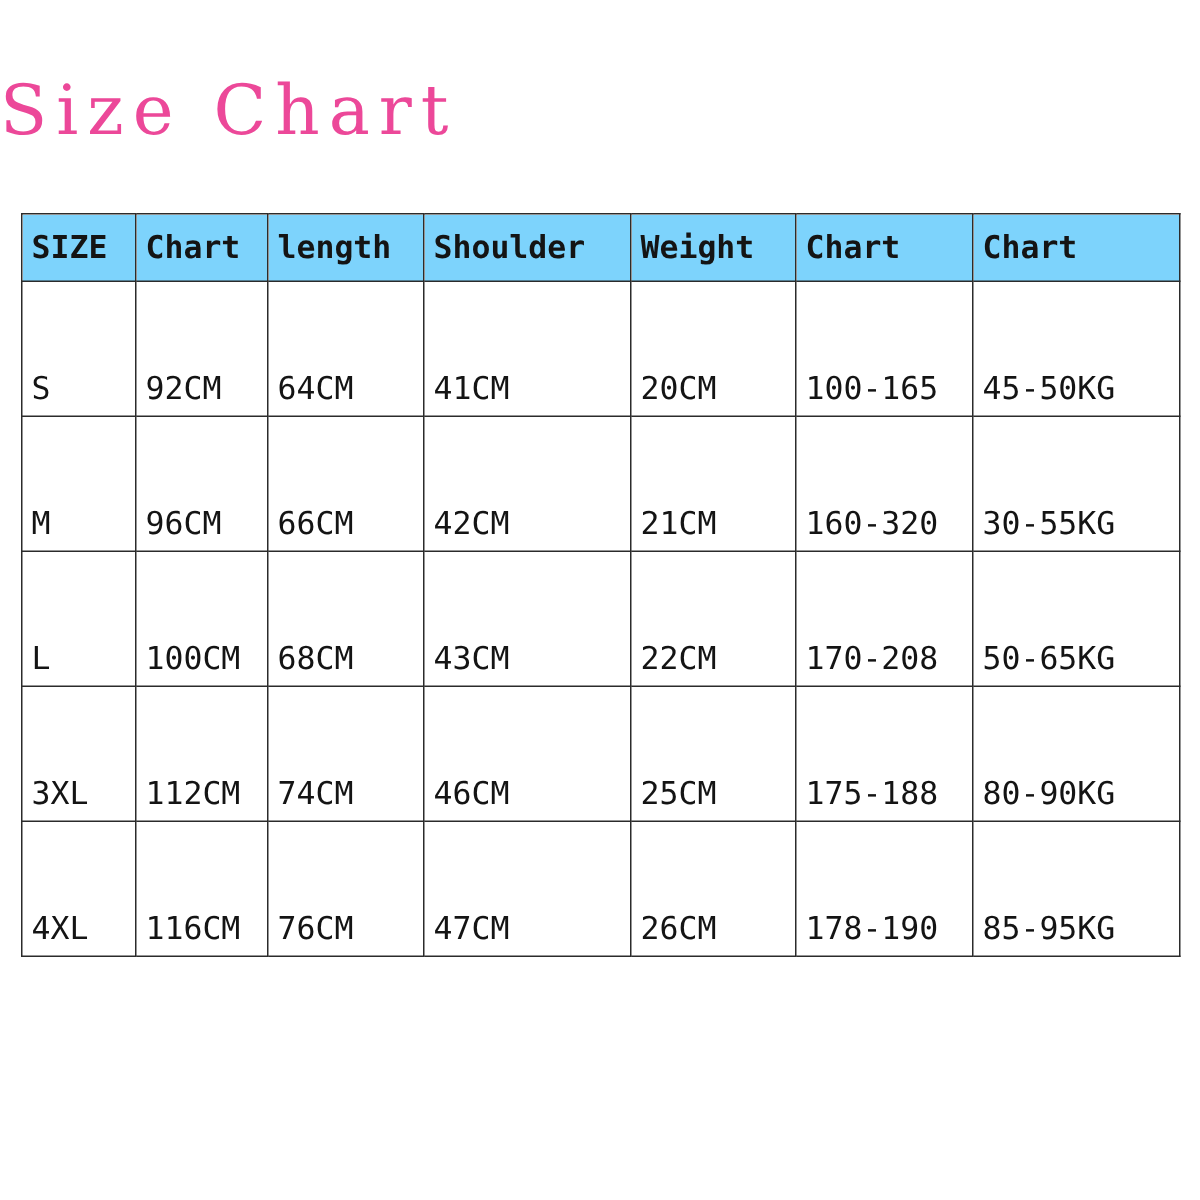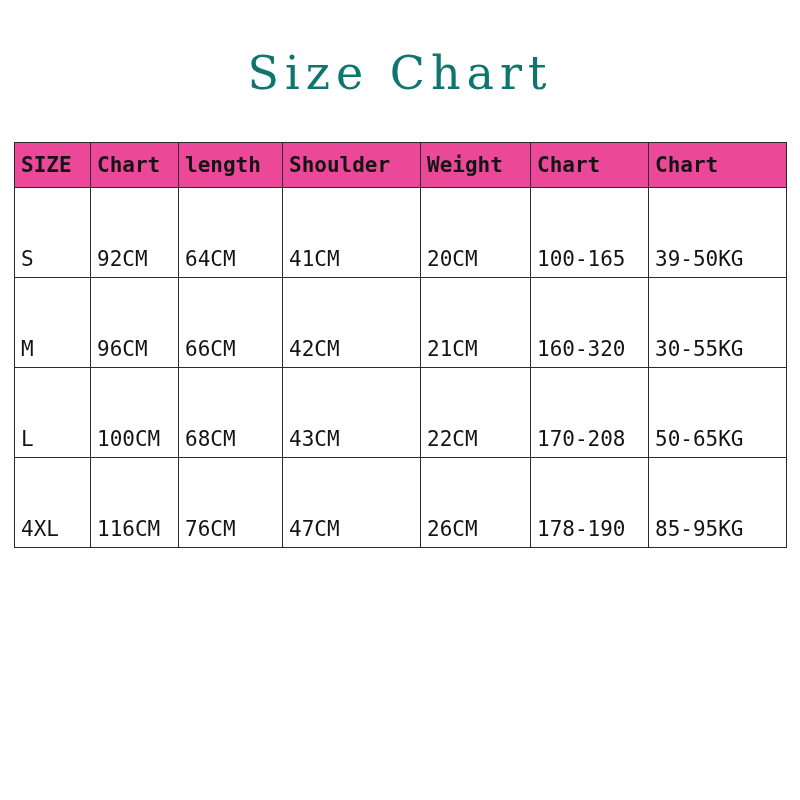--- a/index.html
+++ b/index.html
@@ -13,25 +13,25 @@
     font-family: "DejaVu Sans Mono", "Liberation Mono", monospace;
     overflow: hidden;
   }
   .page {
     position: relative;
     width: 800px;
     height: 800px;
     box-sizing: border-box;
   }
   .chart-title {
-    text-align: center;
+    text-align: left;
     font-family: "DejaVu Serif", "Liberation Serif", serif;
     font-size: 46px;
     letter-spacing: 6px;
-    color: #0f766e;
+    color: #ec4899;
     padding-top: 48px;
     padding-bottom: 10px;
     font-weight: 400;
     line-height: 1.1;
   }
   .table-wrap {
     position: absolute;
     left: 14px;
     top: 142px;
     width: 772px;
@@ -47,21 +47,21 @@
     font-family: "DejaVu Sans Mono", "Liberation Mono", monospace;
     font-size: 21px;
     color: #141414;
     text-align: left;
     padding: 0 4px 0 6px;
     vertical-align: middle;
     white-space: nowrap;
     overflow: hidden;
   }
   table.size-table thead th {
-    background: #ec4899;
+    background: #7dd3fc;
     height: 44px;
     font-weight: 700;
     letter-spacing: 0px;
   }
   table.size-table tbody td {
     height: 83px;
     background: #ffffff;
     font-weight: 400;
     vertical-align: bottom;
     padding-bottom: 6px;
@@ -105,41 +105,50 @@
         </tr>
       </thead>
       <tbody>
         <tr>
           <td>S</td>
           <td>92CM</td>
           <td>64CM</td>
           <td>41CM</td>
           <td>20CM</td>
           <td>100-165</td>
-          <td>39-50KG</td>
+          <td>45-50KG</td>
         </tr>
         <tr>
           <td>M</td>
           <td>96CM</td>
           <td>66CM</td>
           <td>42CM</td>
           <td>21CM</td>
           <td>160-320</td>
           <td>30-55KG</td>
         </tr>
         <tr>
           <td>L</td>
           <td>100CM</td>
           <td>68CM</td>
           <td>43CM</td>
           <td>22CM</td>
           <td>170-208</td>
           <td>50-65KG</td>
         </tr>
         <tr>
+          <td>3XL</td>
+          <td>112CM</td>
+          <td>74CM</td>
+          <td>46CM</td>
+          <td>25CM</td>
+          <td>175-188</td>
+          <td>80-90KG</td>
+        </tr>
+        <tr>
           <td>4XL</td>
           <td>116CM</td>
           <td>76CM</td>
           <td>47CM</td>
           <td>26CM</td>
           <td>178-190</td>
           <td>85-95KG</td>
         </tr>
       </tbody>
     </table>

